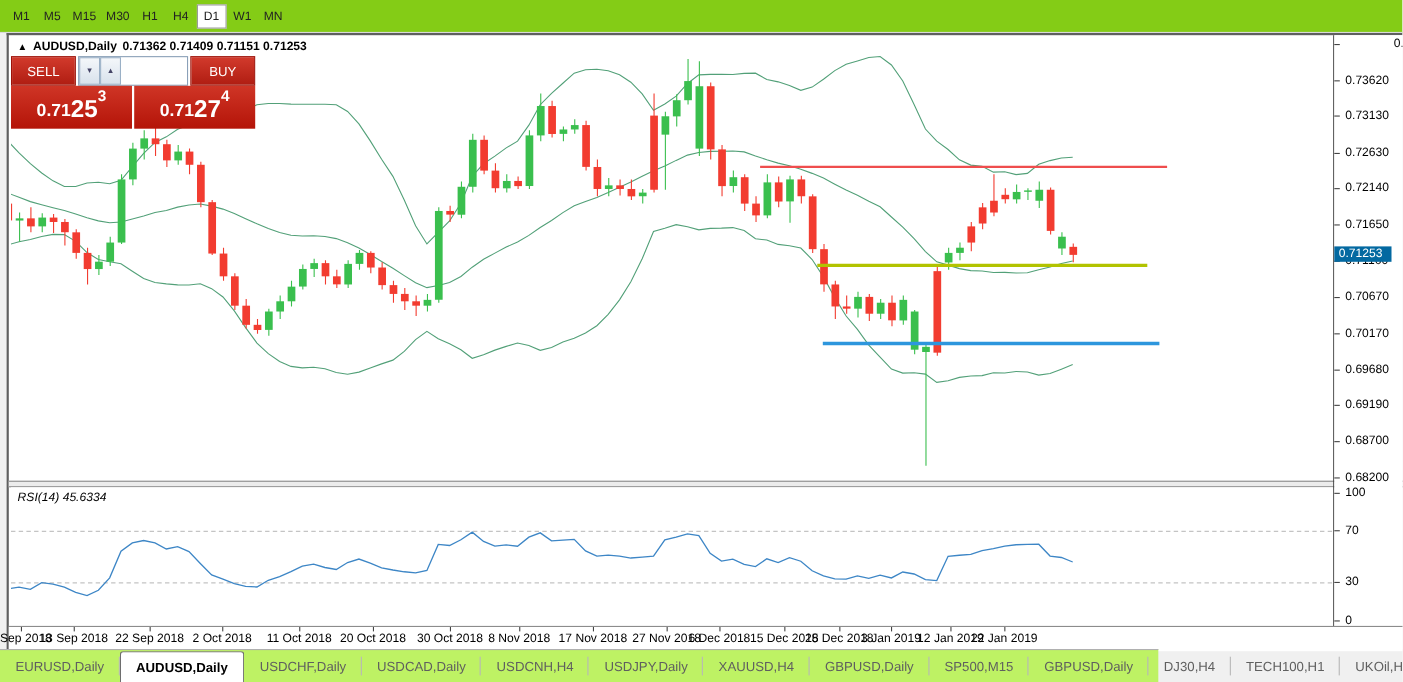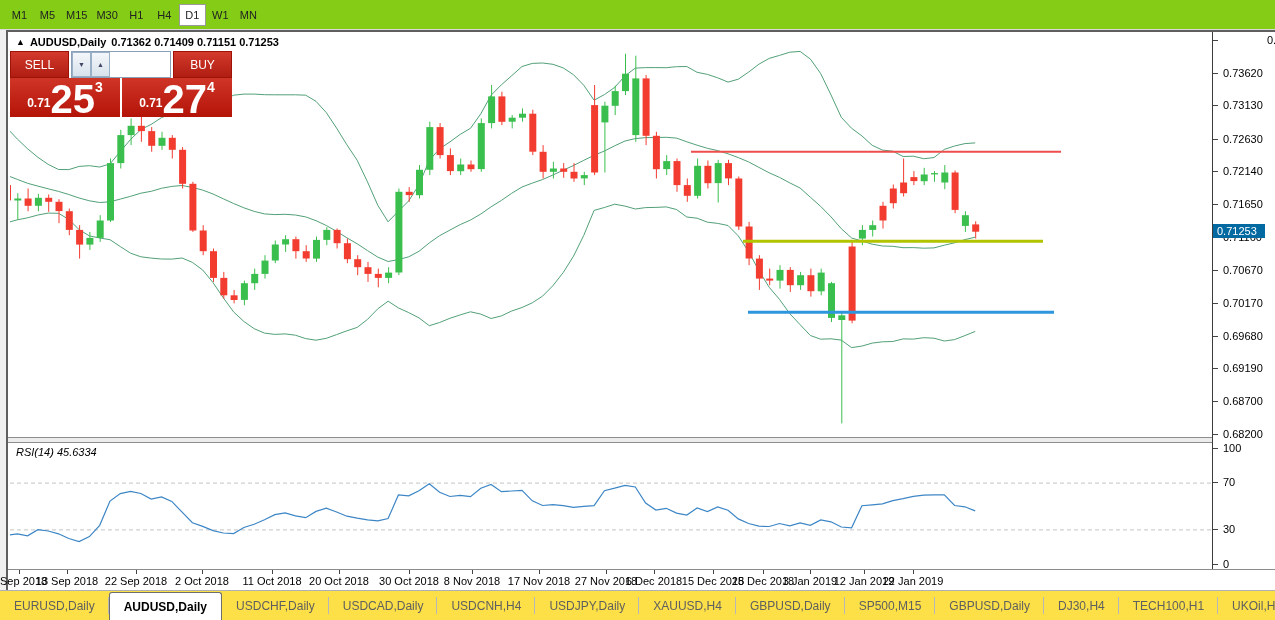--- a/index.html
+++ b/index.html
@@ -63,27 +63,27 @@
   #tp-spin { flex:1; display:flex; border:1px solid #8aa0b8; background:#fff; margin:0 2px; }
   .spin-btn { width:19px; background:linear-gradient(#f4f7fa,#d8e2ec);
     border:1px solid #9ab0c6; color:#446; font-size:7px; display:flex;
     align-items:center; justify-content:center; }
   #vol-input { flex:1; border:none; outline:none; font-size:13px; color:#000;
     text-align:center; font-family:"Liberation Sans", sans-serif; }
   #tp-prices { display:flex; height:39px; margin-top:0px; }
   .tp-price { width:110px; background:linear-gradient(#cf3526,#b41408); color:#fff;
     display:flex; align-items:flex-end; justify-content:center; padding-bottom:3px; }
   .tp-price.sell { margin-right:2px; }
-  .tp-price .small { font-size:12px; font-weight:bold; margin-bottom:4px; }
-  .tp-price .big { font-size:40px; font-weight:bold; line-height:30px; margin-left:0; }
+  .tp-price .small { font-size:16px; font-weight:bold; margin-bottom:4px; }
+  .tp-price .big { font-size:22px; font-weight:bold; line-height:30px; margin-left:0; }
   .tp-price .sup { font-size:14px; font-weight:bold; align-self:flex-start; margin-top:1px; }
 
   
-  #tab-bar { position:absolute; left:0; top:590px; width:1275px; height:30px;
-    background:#fde047; border-top:1px solid #b0b0b0; display:flex; align-items:stretch; }
+  #tab-bar { position:absolute; left:0; top:590px; width:1053px; height:30px;
+    background:#bef264; border-top:1px solid #b0b0b0; display:flex; align-items:stretch; }
   .tab { display:flex; align-items:center; padding:0 14px; font-size:12px;
     color:#5f5f5f; position:relative; cursor:default; }
   .tab .sep { position:absolute; right:0; top:6px; bottom:6px; width:1px; background:#b7b7b7; }
   .tab.active { background:#fff; color:#000; font-weight:bold;
     border:1px solid #6e6e6e; border-bottom:none; border-radius:3px 3px 0 0; margin-top:1px; }
 
   svg { position:absolute; left:0; top:0; }
 </style>
 </head>
 <body>

